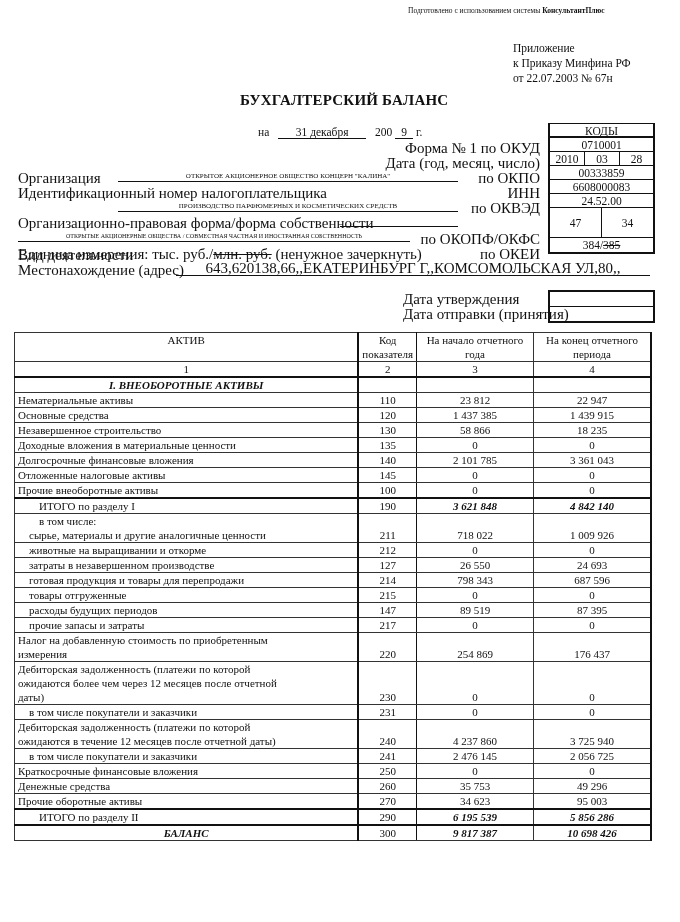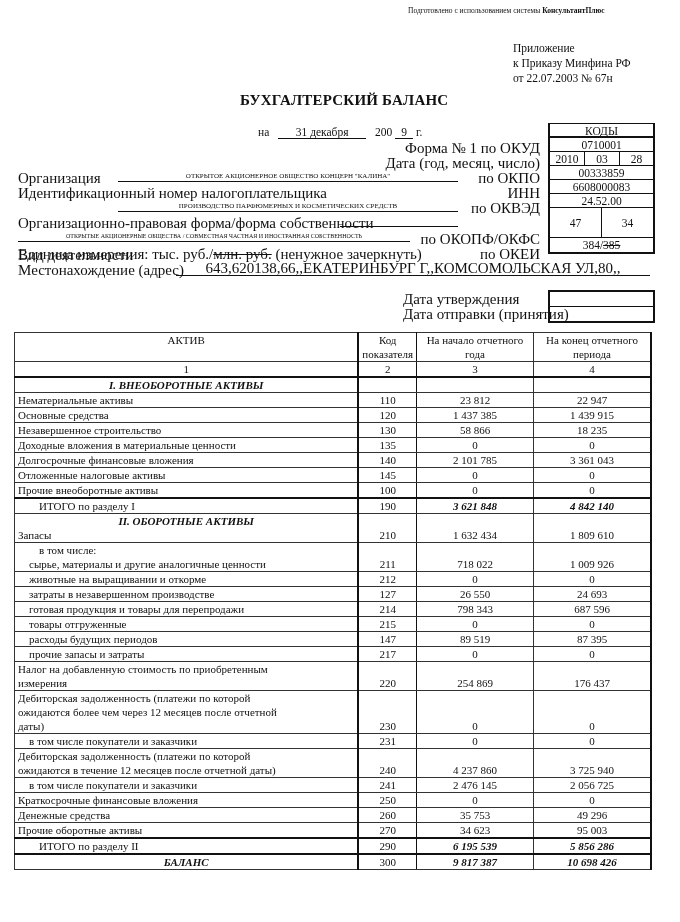--- a/index.html
+++ b/index.html
@@ -204,29 +204,20 @@
       </tr>
       <tr class="sum">
         <td class="ind2">
           <div>ИТОГО по разделу I</div>
         </td>
         <td class="c code">190</td>
         <td class="c v1 b">3 621 848</td>
         <td class="c v2 b">4 842 140</td>
       </tr>
       <tr>
-        <td>
-          <div class="b" style="text-align:center;">II. ОБОРОТНЫЕ АКТИВЫ</div>
-          <div>Запасы</div>
-        </td>
-        <td class="c code">210</td>
-        <td class="c v1">1 632 434</td>
-        <td class="c v2">1 809 610</td>
-      </tr>
-      <tr>
         <td class="ind1">
           <div style="padding-left: 10px;">в том числе:</div>
           <div>сырье, материалы и другие аналогичные ценности</div>
         </td>
         <td class="c code">211</td>
         <td class="c v1">718 022</td>
         <td class="c v2">1 009 926</td>
       </tr>
       <tr>
         <td class="ind1">

